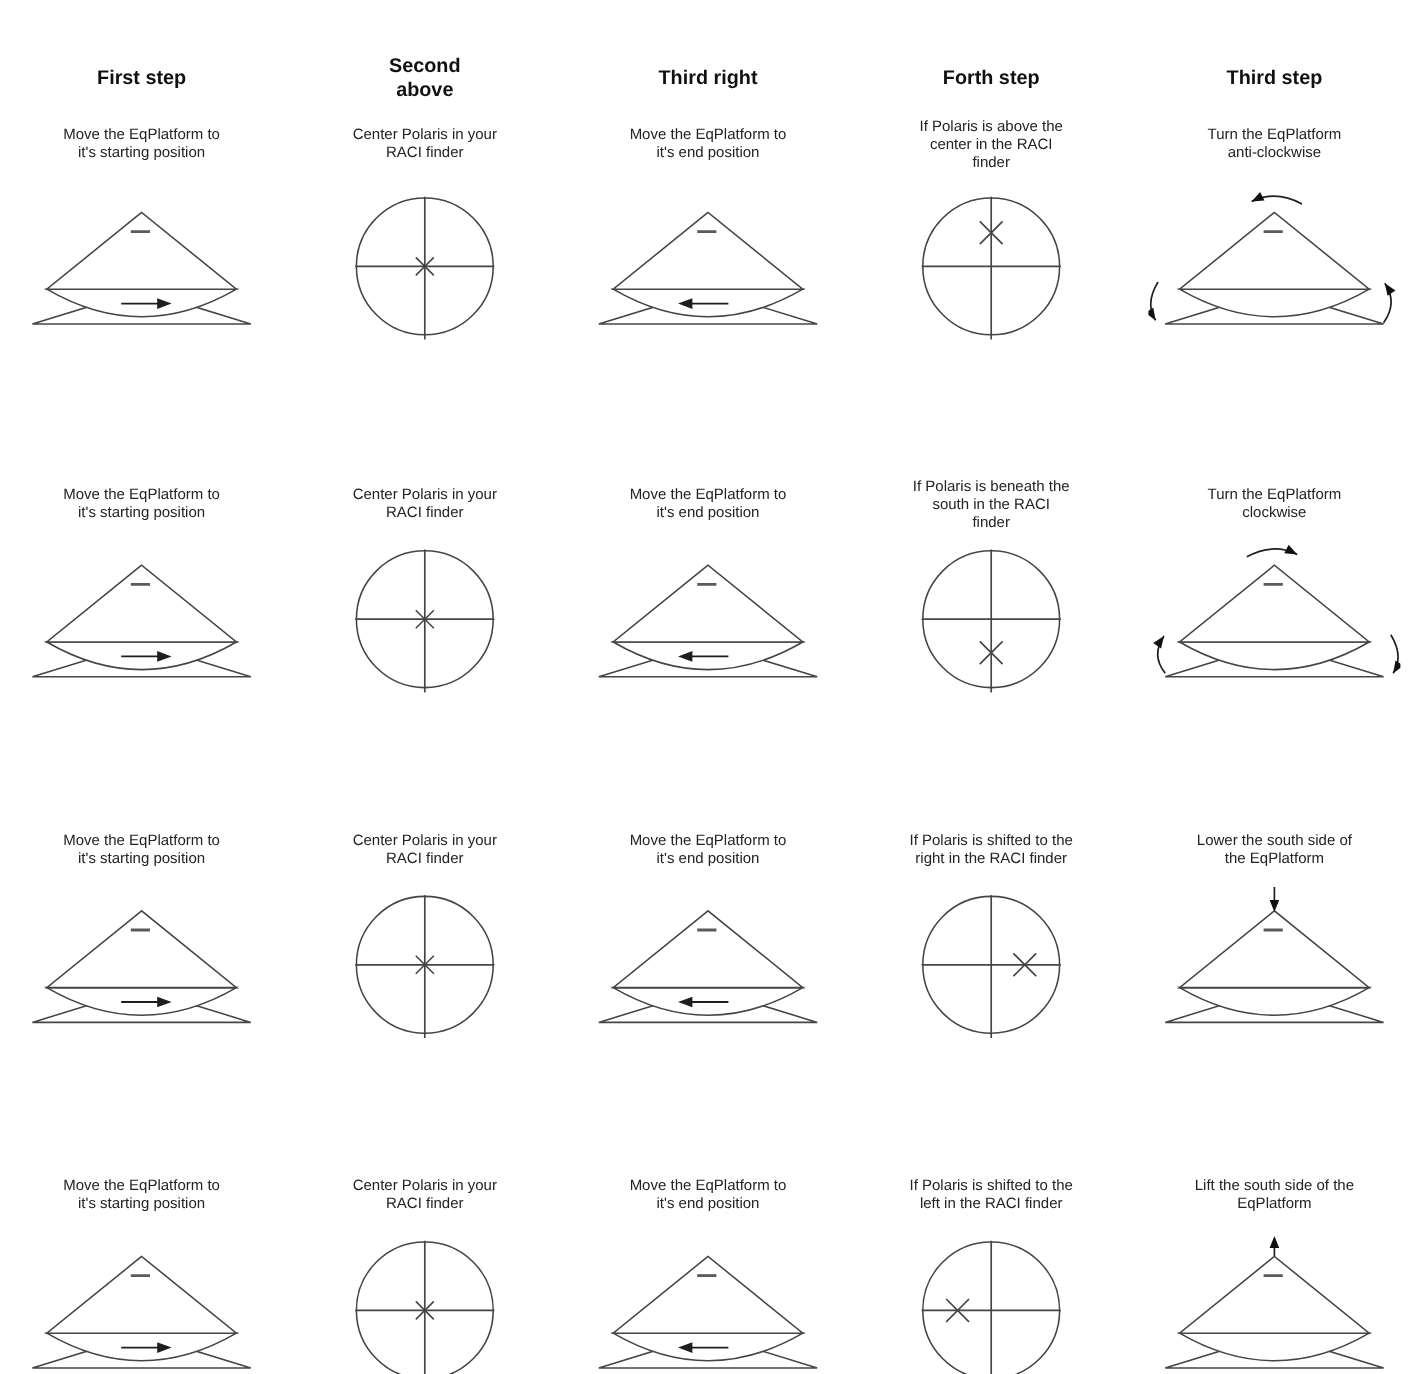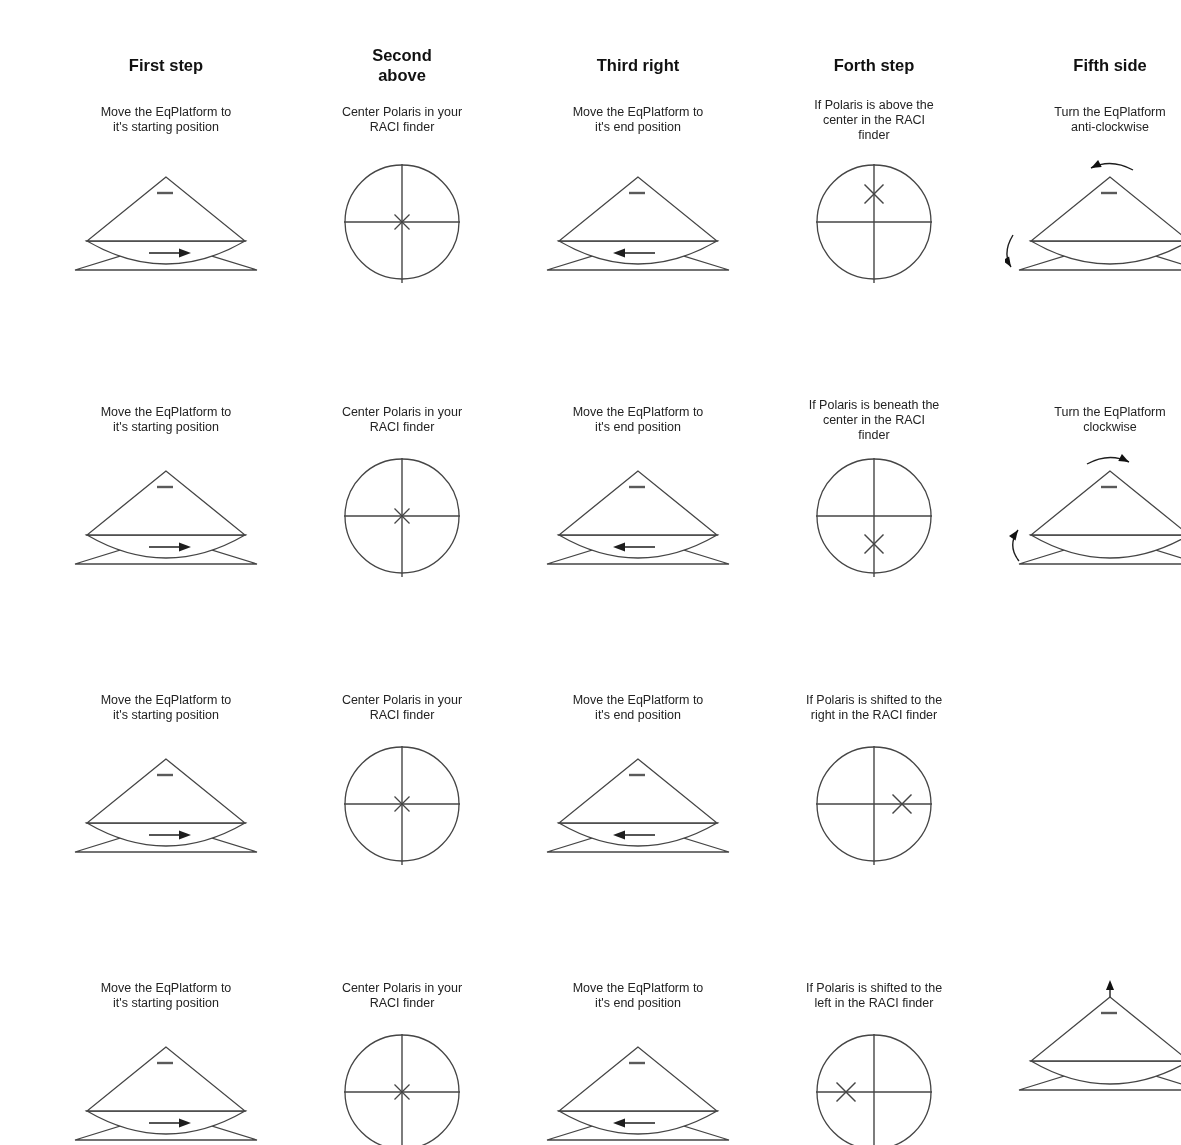--- a/index.html
+++ b/index.html
@@ -2,21 +2,21 @@
 <html><head>
 <meta charset="utf-8">
 <style>
   * { margin: 0; padding: 0; box-sizing: border-box; }
   html, body {
     width: 1181px; height: 1145px;
     background: #ffffff;
     overflow: hidden;
     font-family: "Liberation Sans", "DejaVu Sans", sans-serif;
   }
-  .sheet { width: 1181px; height: 1145px; overflow: hidden; padding-left: 48px; }
+  .sheet { width: 1181px; height: 1145px; overflow: hidden; }
   .grid-row {
     display: grid;
     grid-template-columns: repeat(5, 236px);
     width: 1180px;
   }
   .grid-row.first { height: 300px; }
   .grid-row.rest  { height: 288px; }
   .cell {
     display: flex;
     flex-direction: column;
@@ -126,21 +126,21 @@
       <div class="caption">If Polaris is above the
 center in the RACI
 finder</div>
       <svg class="diag" width="210" height="140" viewBox="0 0 210 140">
         <use href="#finder-glyph" x="45" y="5"></use>
           <use href="#xmark-glyph" x="105" y="37"></use>
       </svg>
     </div>
 
     <div class="cell">
-      <div class="step-title">Fifth side</div>
+      <div class="step-title">Third step</div>
       <div class="caption">Turn the EqPlatform
 anti-clockwise</div>
       <svg class="diag" width="210" height="140" viewBox="0 0 210 140">
         <use href="#platform-glyph" x="14" y="20"></use>
         <path d="M128,13 Q106,1 86,11" fill="none" stroke="#1e1e1e" stroke-width="1.4"></path>
         <use href="#ah" transform="translate(86,11) rotate(153)"></use>
         <path d="M8,78 Q-3,96 6,110" fill="none" stroke="#1e1e1e" stroke-width="1.4"></path>
         <use href="#ah" transform="translate(6,110) rotate(58)"></use>
         <path d="M196,112 Q208,95 197,79" fill="none" stroke="#1e1e1e" stroke-width="1.4"></path>
         <use href="#ah" transform="translate(197,79) rotate(236)"></use>
@@ -172,21 +172,21 @@
       <div class="caption">Move the EqPlatform to
 it's end position</div>
       <svg class="diag" width="210" height="140" viewBox="0 0 210 140">
         <use href="#platform-glyph" x="14" y="20"></use>
           <use href="#arrow-left-glyph" x="14" y="20"></use>
       </svg>
     </div>
 
     <div class="cell">
       <div class="caption">If Polaris is beneath the
-center in the RACI
+south in the RACI
 finder</div>
       <svg class="diag" width="210" height="140" viewBox="0 0 210 140">
         <use href="#finder-glyph" x="45" y="5"></use>
           <use href="#xmark-glyph" x="105" y="93"></use>
       </svg>
     </div>
 
     <div class="cell">
       <div class="caption">Turn the EqPlatform
 clockwise</div>
@@ -233,20 +233,29 @@
 
     <div class="cell">
       <div class="caption">If Polaris is shifted to the
 right in the RACI finder</div>
       <svg class="diag" width="210" height="140" viewBox="0 0 210 140">
         <use href="#finder-glyph" x="45" y="5"></use>
           <use href="#xmark-glyph" x="133" y="65"></use>
       </svg>
     </div>
 
+    <div class="cell">
+      <div class="caption">Lower the south side of
+the EqPlatform</div>
+      <svg class="diag" width="210" height="140" viewBox="0 0 210 140">
+        <line x1="105" y1="0" x2="105" y2="15" stroke="#1e1e1e" stroke-width="1.4"></line>
+        <use href="#platform-glyph" x="14" y="20"></use>
+        <use href="#ah" transform="translate(105,21) rotate(90)"></use>
+      </svg>
+    </div>
   </div>
 
   <div class="grid-row rest">
 
     <div class="cell">
       <div class="caption">Move the EqPlatform to
 it's starting position</div>
       <svg class="diag" width="210" height="140" viewBox="0 0 210 140">
         <use href="#platform-glyph" x="14" y="20"></use>
           <use href="#arrow-right-glyph" x="14" y="20"></use>
@@ -274,20 +283,22 @@
     <div class="cell">
       <div class="caption">If Polaris is shifted to the
 left in the RACI finder</div>
       <svg class="diag" width="210" height="140" viewBox="0 0 210 140">
         <use href="#finder-glyph" x="45" y="5"></use>
           <use href="#xmark-glyph" x="77" y="65"></use>
       </svg>
     </div>
 
     <div class="cell">
+      <div class="caption">Lift the south side of the
+EqPlatform</div>
       <svg class="diag" width="210" height="140" viewBox="0 0 210 140">
         <line x1="105" y1="7" x2="105" y2="20" stroke="#1e1e1e" stroke-width="1.4"></line>
         <use href="#platform-glyph" x="14" y="20"></use>
         <use href="#ah" transform="translate(105,3) rotate(-90)"></use>
       </svg>
     </div>
   </div>
 
 </div>
 

